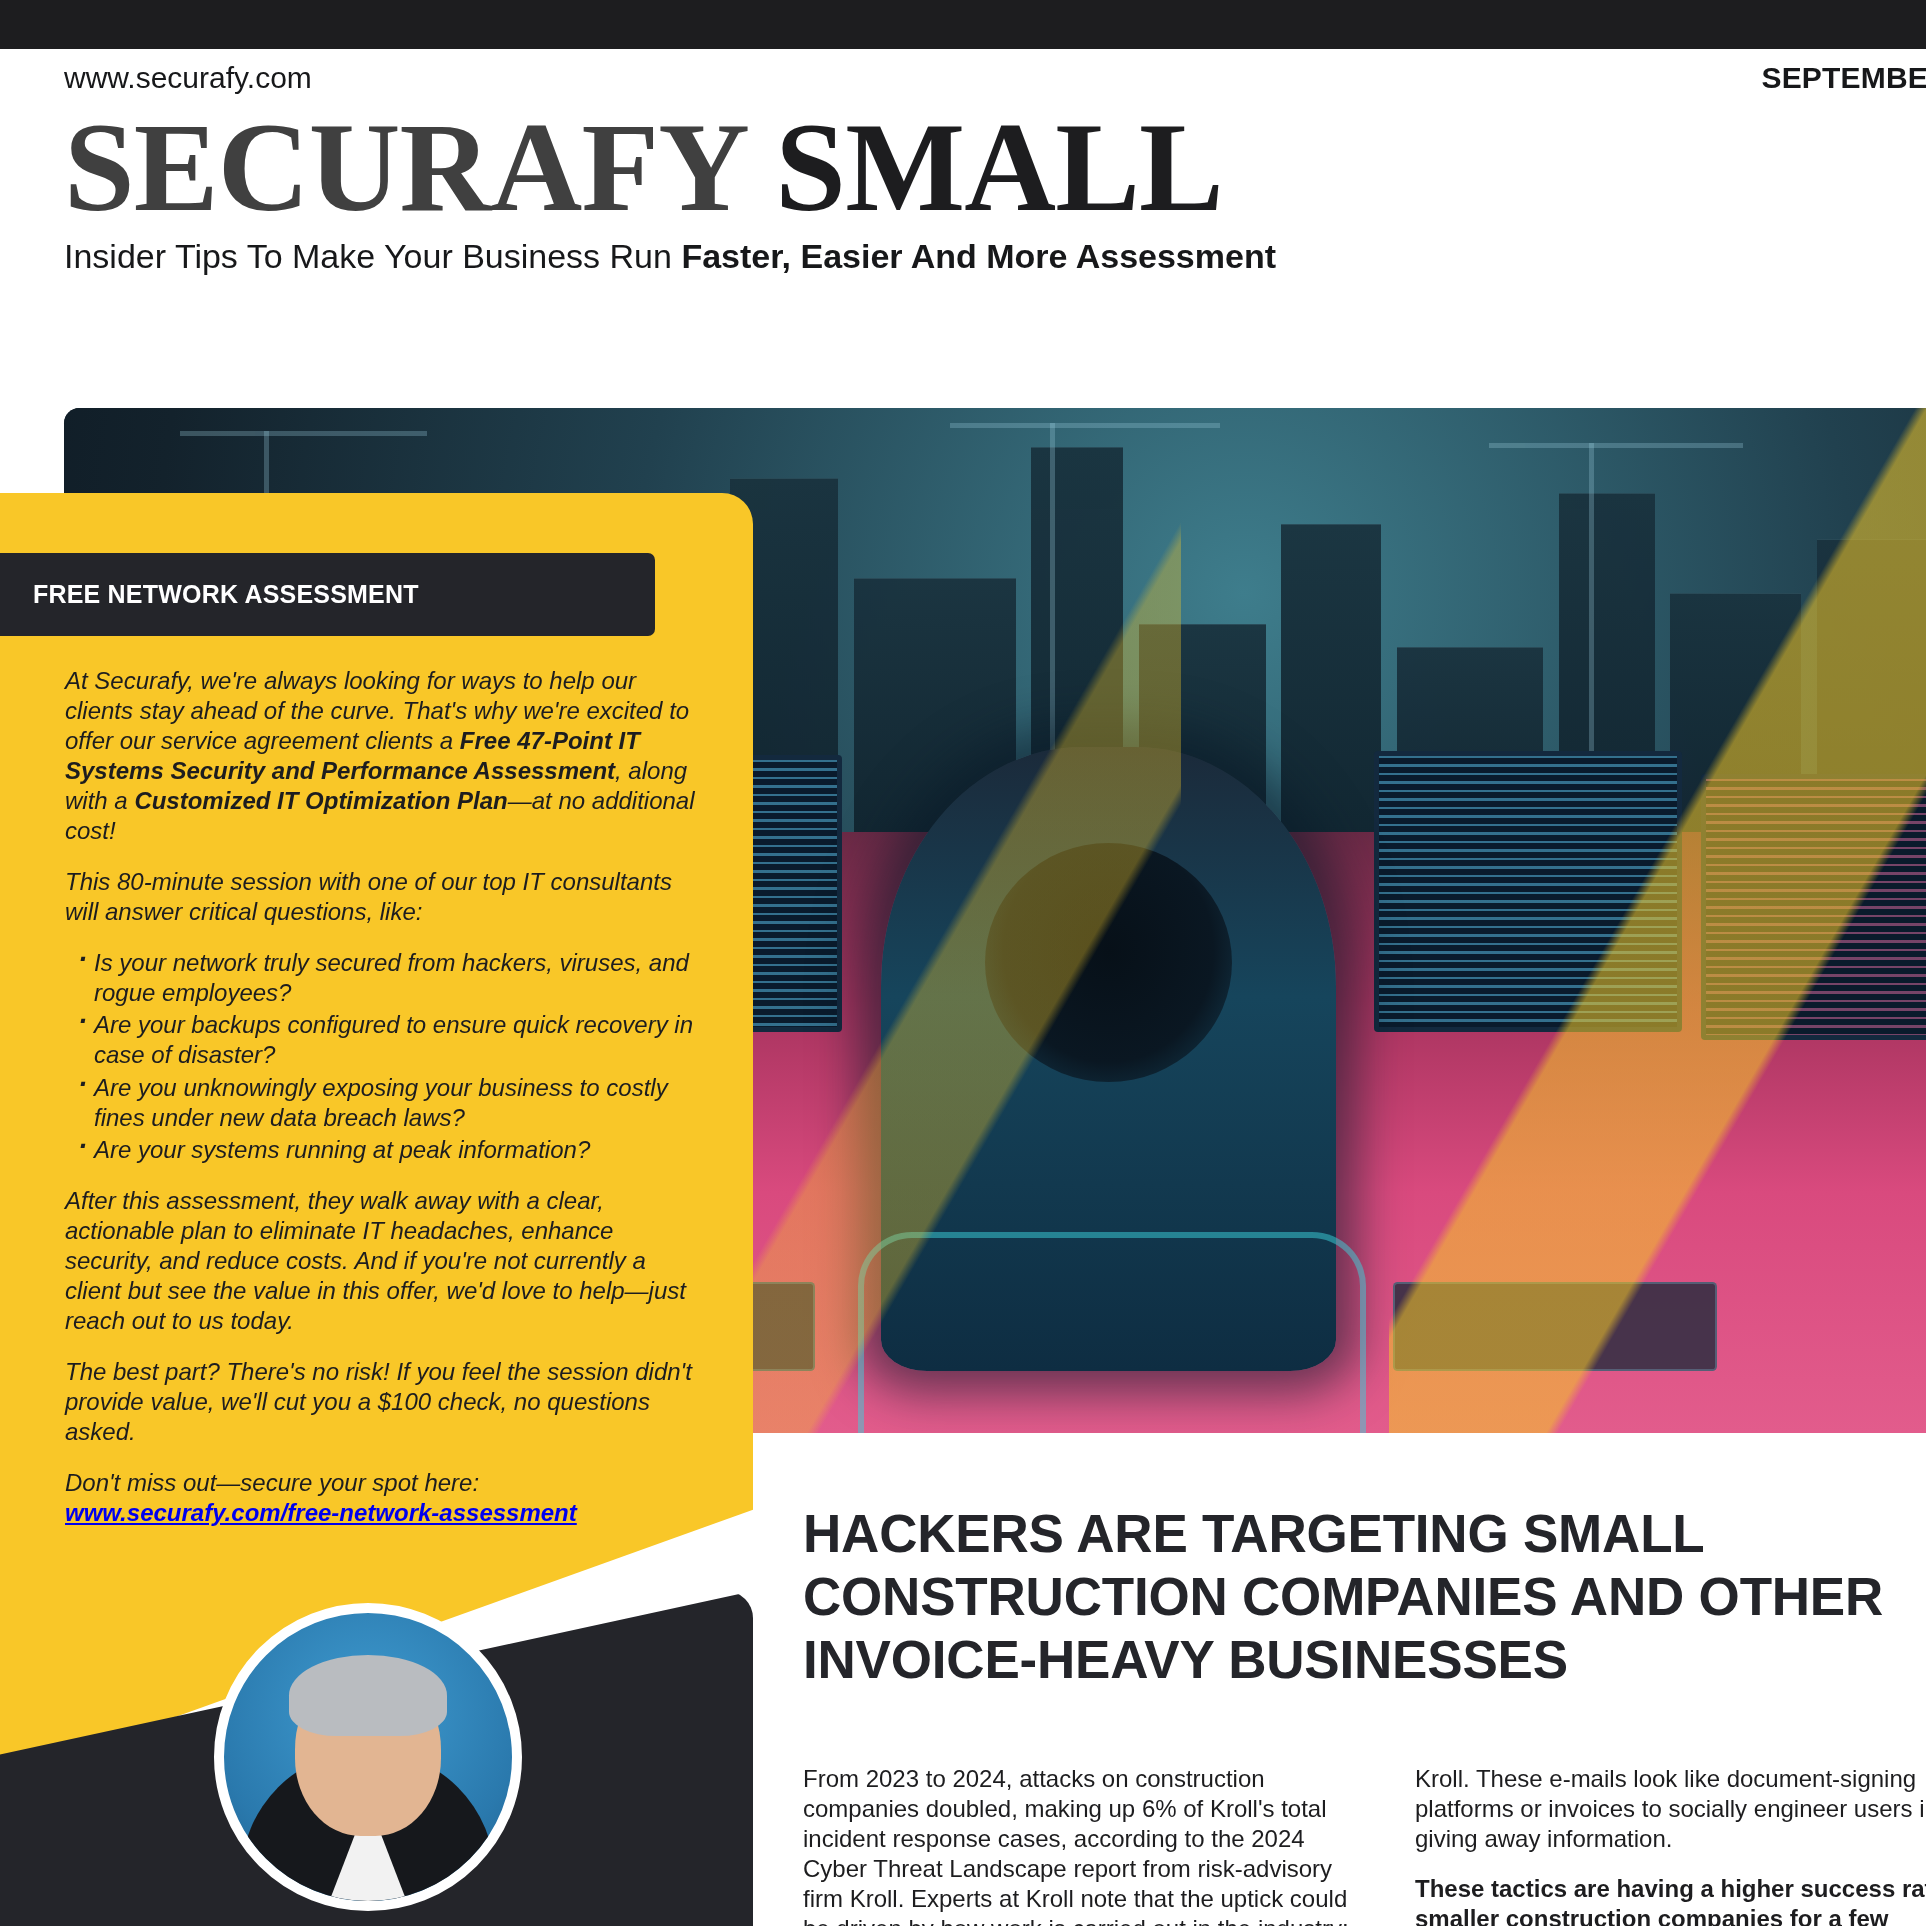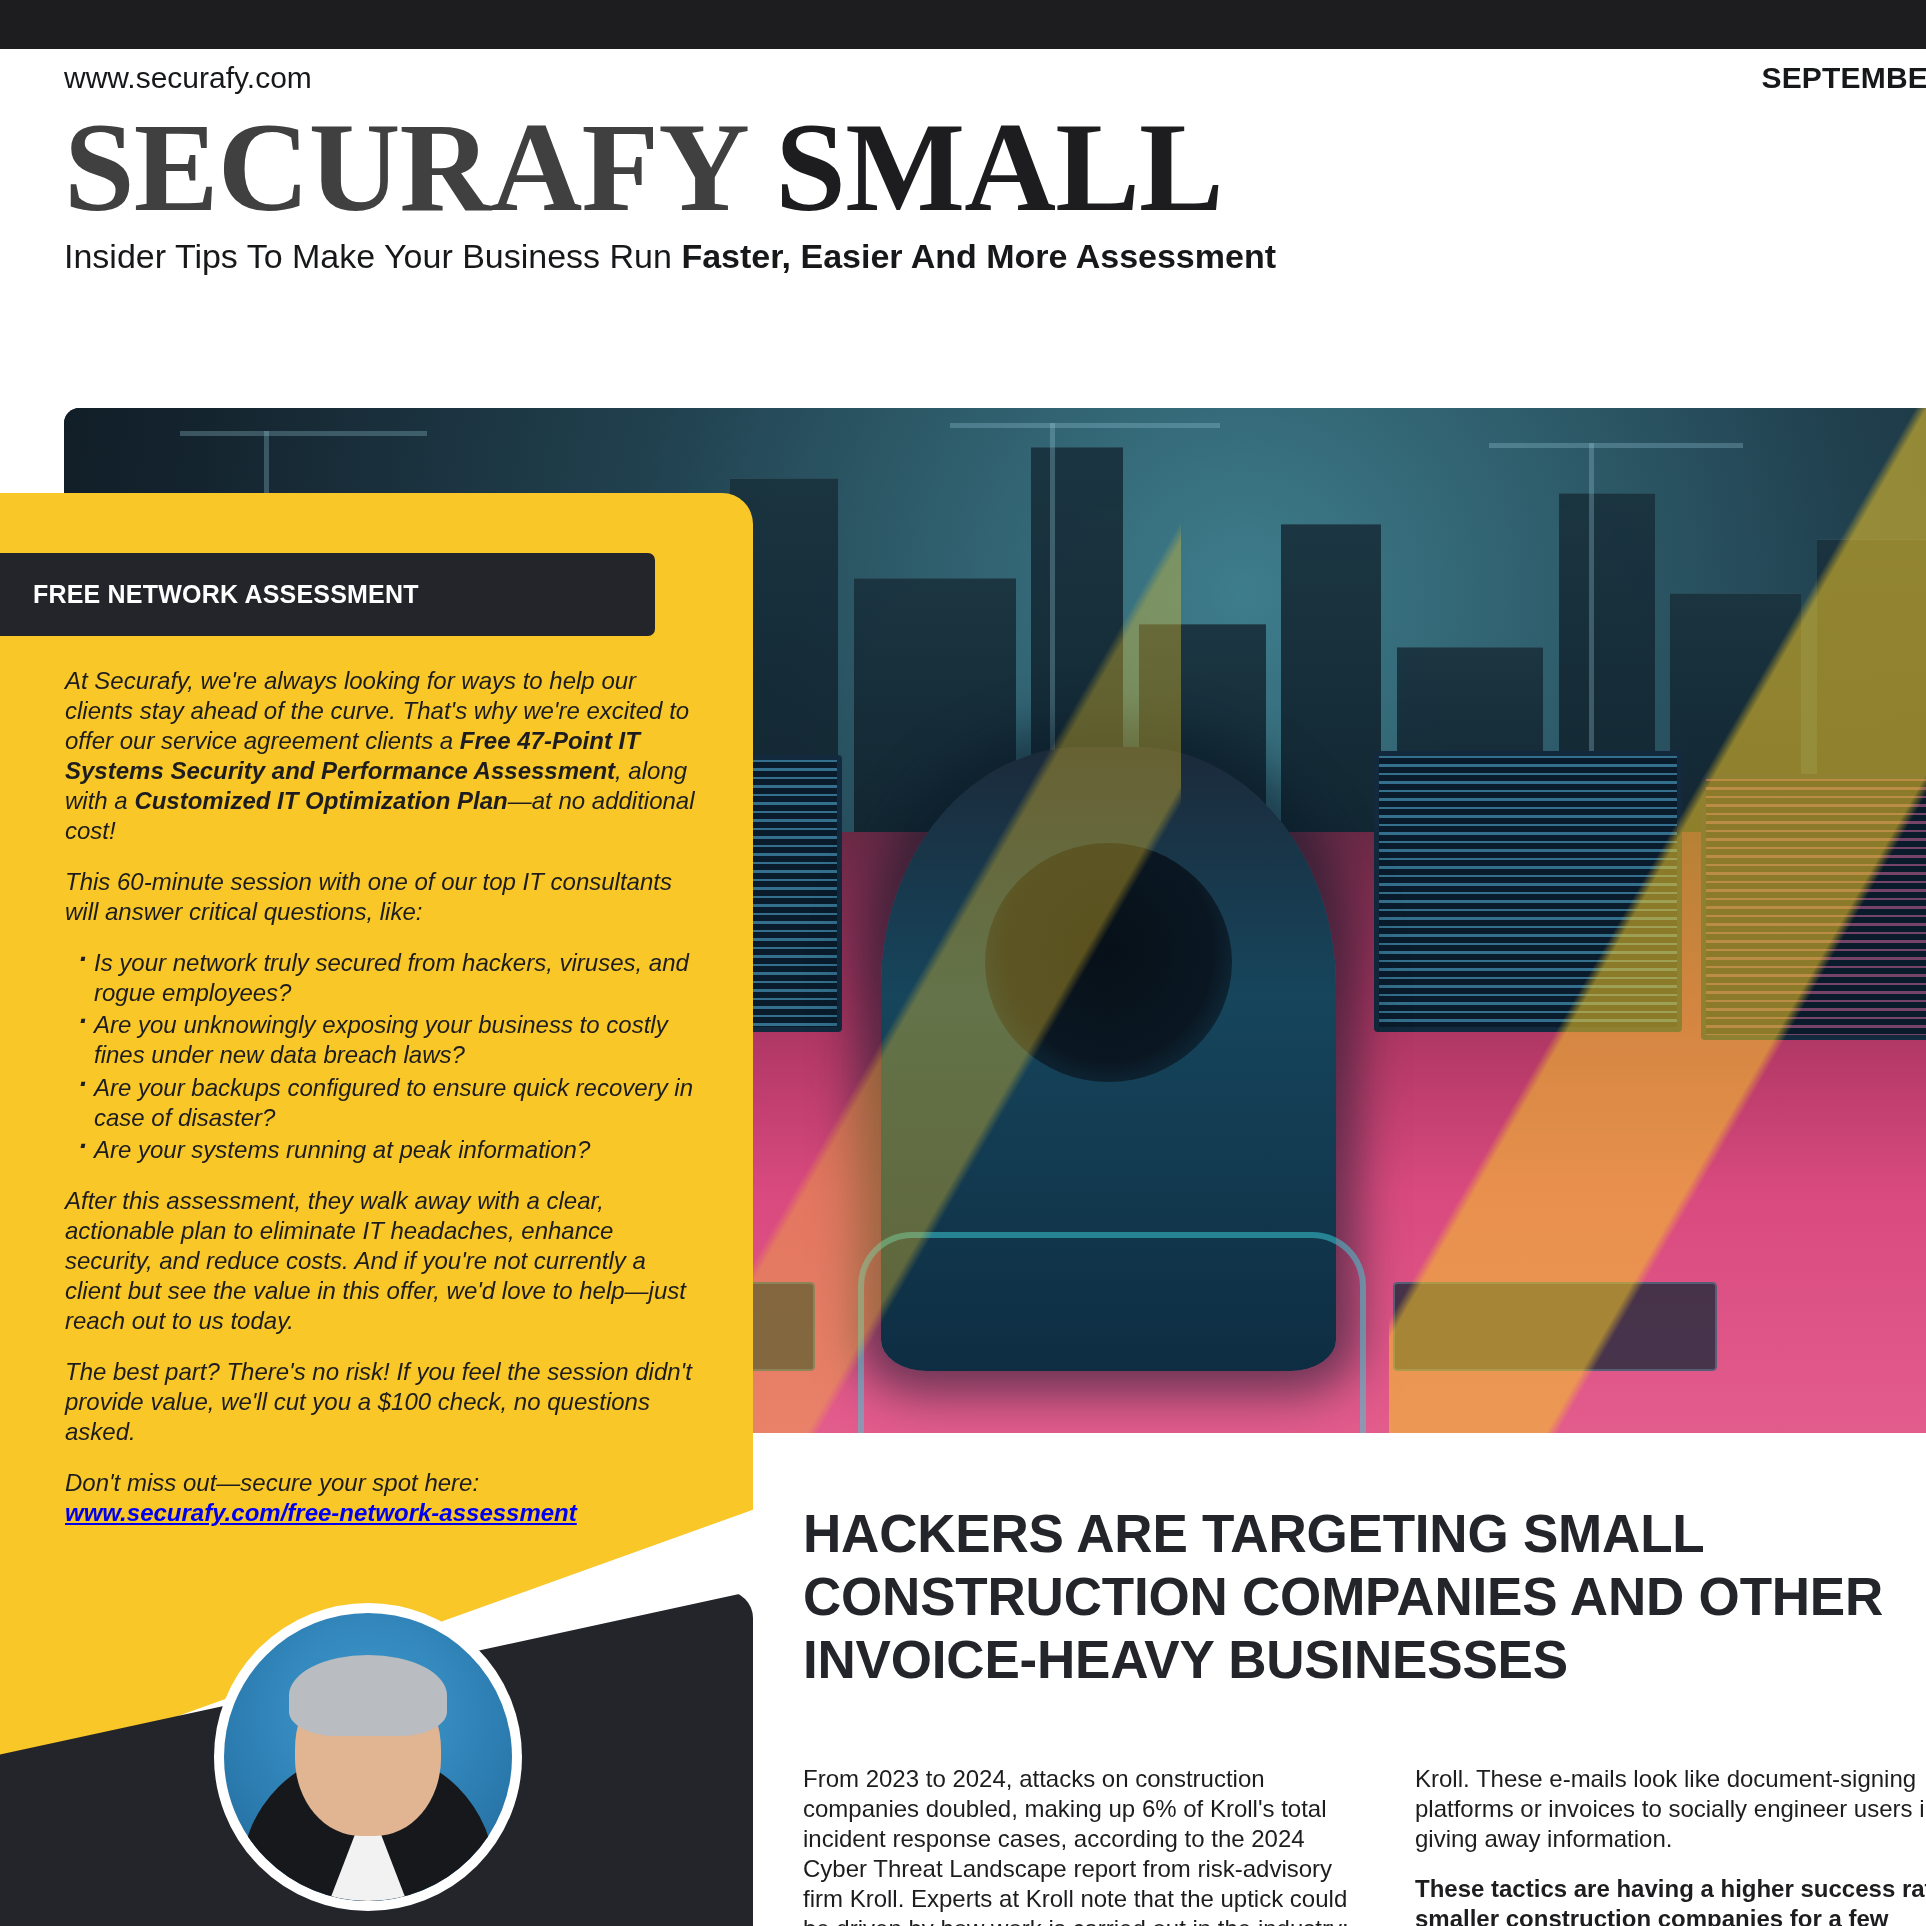--- a/index.html
+++ b/index.html
@@ -352,25 +352,25 @@
   </div>
 
   <div class="yellow-panel"></div>
 
   <div class="fna-tab">
     <span>FREE NETWORK ASSESSMENT</span>
   </div>
 
   <div class="fna-body">
     <p><span>At Securafy, we're always looking for ways to help our clients stay ahead of the curve. That's why we're excited to offer our service agreement clients a </span><b>Free 47-Point IT Systems Security and Performance Assessment</b><span>, along with a </span><b>Customized IT Optimization Plan</b><span>—at no additional cost!</span></p>
-    <p>This 60-minute session with one of our top IT consultants will answer critical questions, like:</p>
+    <p>This 80-minute session with one of our top IT consultants will answer critical questions, like:</p>
     <ul>
       <li>Is your network truly secured from hackers, viruses, and rogue employees?</li>
+      <li>Are your backups configured to ensure quick recovery in case of disaster?</li>
       <li>Are you unknowingly exposing your business to costly fines under new data breach laws?</li>
-      <li>Are your backups configured to ensure quick recovery in case of disaster?</li>
       <li>Are your systems running at peak information?</li>
     </ul>
     <p>After this assessment, they walk away with a clear, actionable plan to eliminate IT headaches, enhance security, and reduce costs. And if you're not currently a client but see the value in this offer, we'd love to help—just reach out to us today.</p>
     <p>The best part? There's no risk! If you feel the session didn't provide value, we'll cut you a $100 check, no questions asked.</p>
     <p>
       <span>Don't miss out—secure your spot here:</span>
       <a class="fna-link" href="#">www.securafy.com/free-network-assessment</a>
     </p>
   </div>
 

